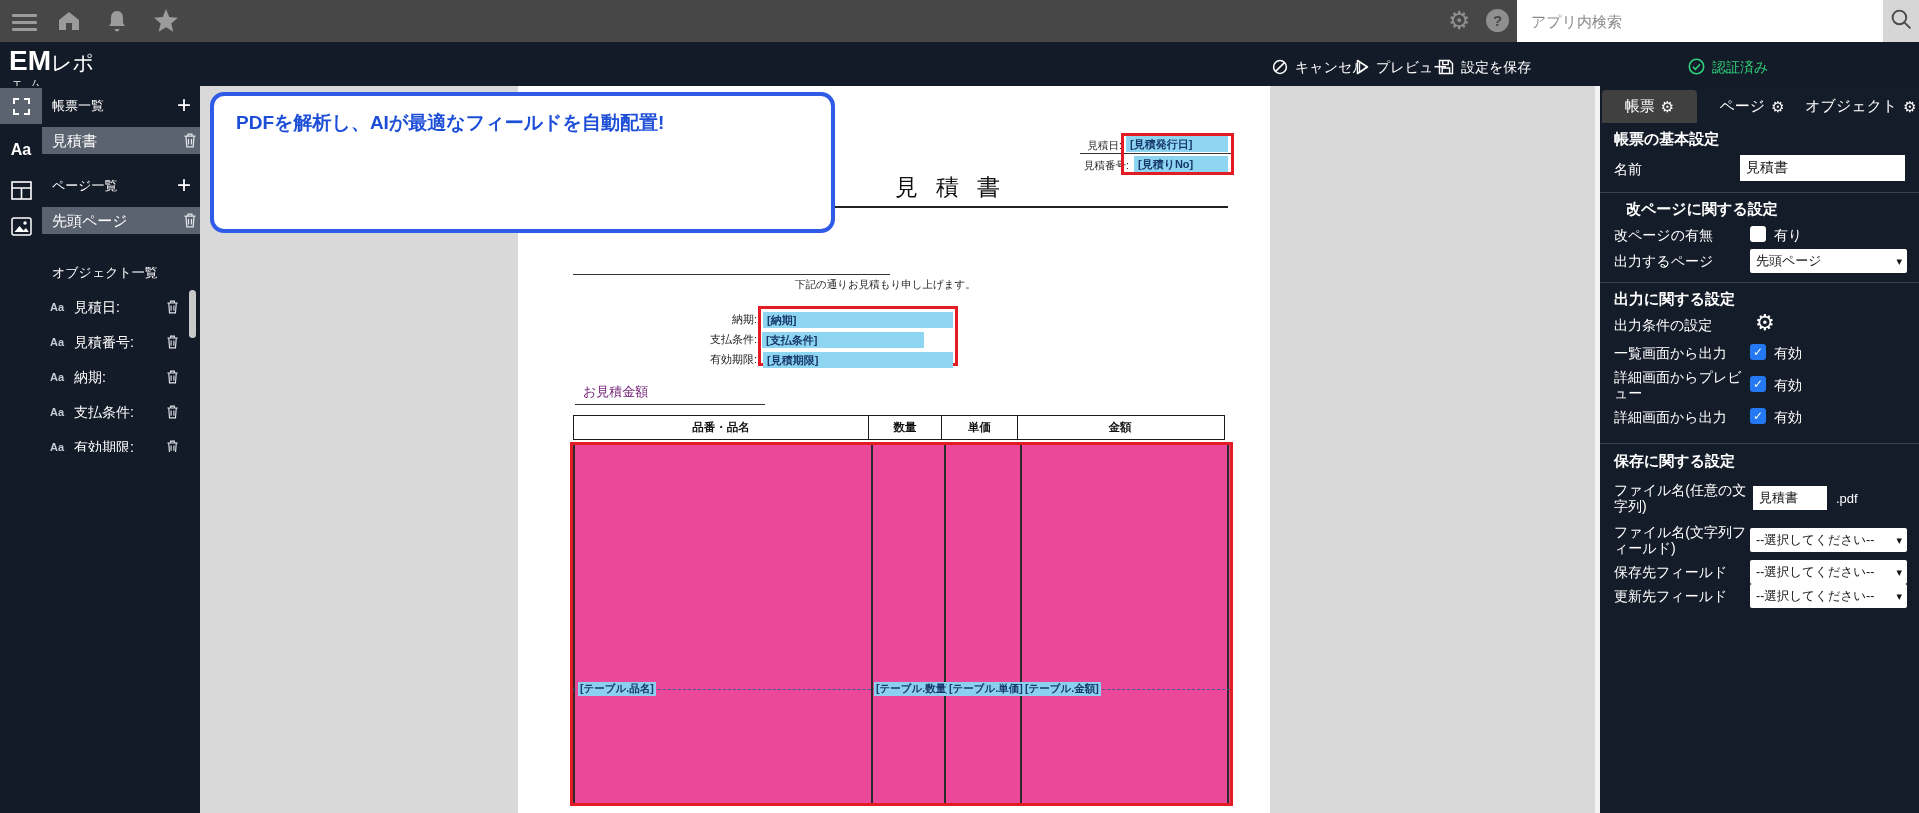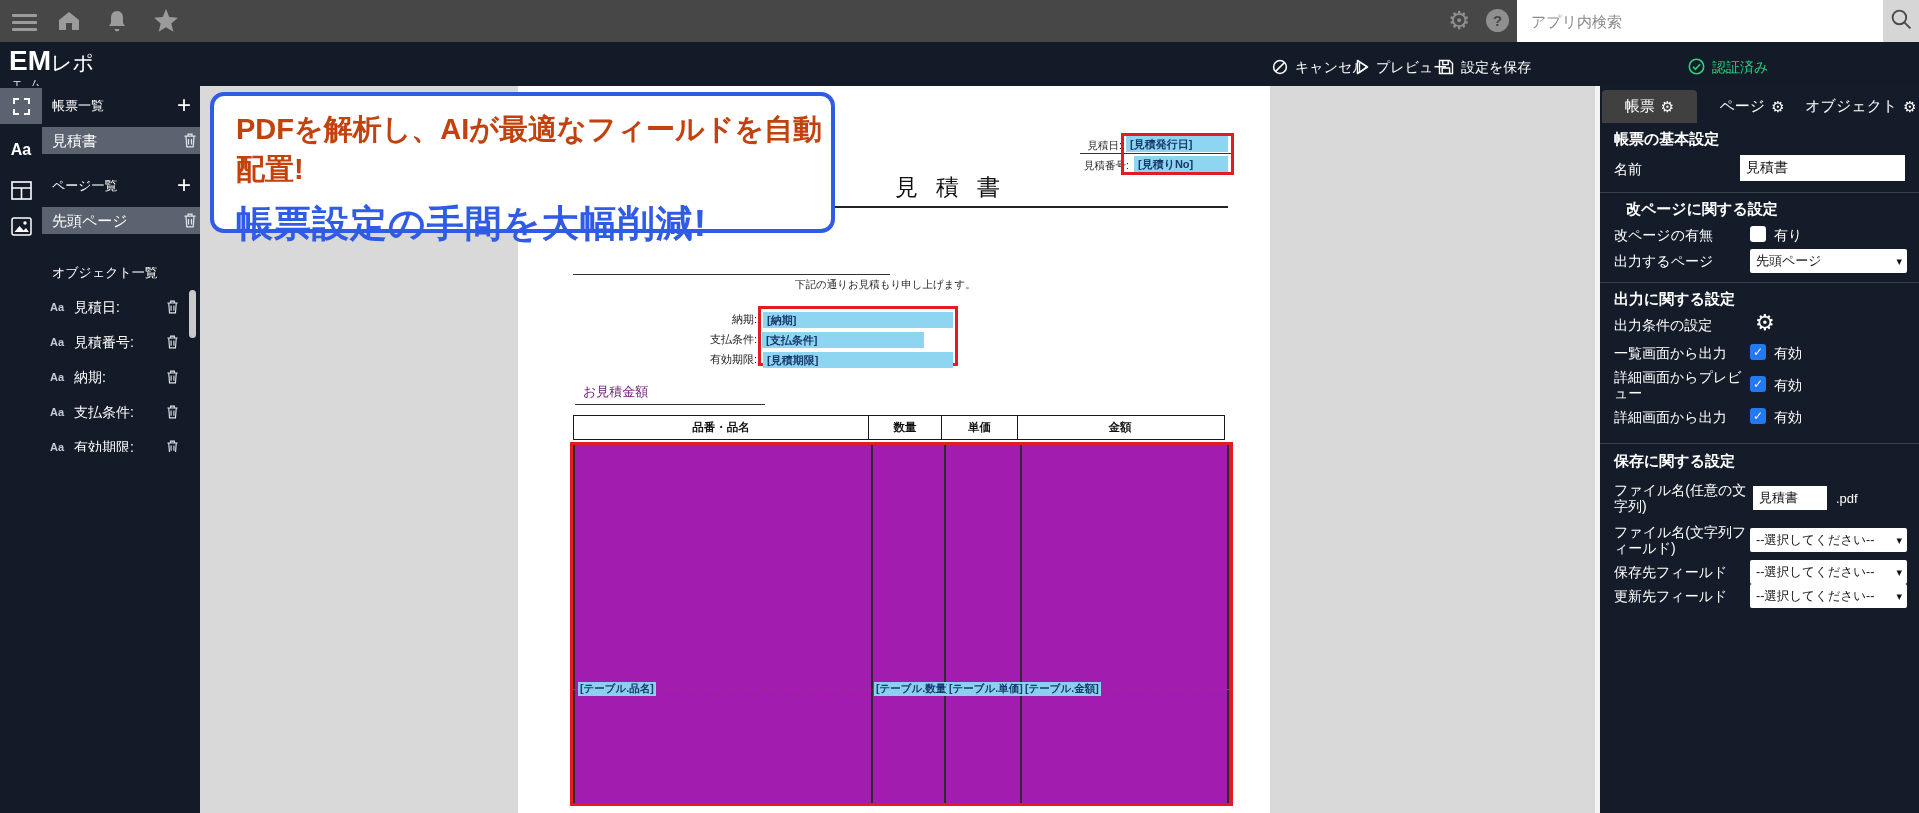--- a/index.html
+++ b/index.html
@@ -49,41 +49,41 @@
   .sb-scroll { position:absolute; left:189px; top:204px; width:7px; height:48px; background:#c9c9c9; border-radius:4px; }
   .sb-clip { position:absolute; left:0; top:366px; width:188px; height:361px; background:#141b28; }
 
   
   .canvas { position:absolute; left:200px; top:86px; width:1400px; height:727px; background:#d9d9d9; }
   .panel-strip { position:absolute; left:1395px; top:0; width:5px; height:727px; background:#f2f3f5; }
   .page { position:absolute; left:318px; top:0; width:752px; height:727px; background:#fff; }
 
   .banner { position:absolute; left:10px; top:6px; width:625px; height:141px; background:#fff;
             border:4px solid #2f5be7; border-radius:14px; padding:14px 0 0 22px; z-index:5; }
-  .banner-l1 { font-size:29px; font-weight:700; color:#c2410c; }
+  .banner-l1 { font-size:19px; font-weight:700; color:#1d4ed8; }
   .banner-l2 { font-size:37px; font-weight:800; color:#2f5be7; margin-top:9px; letter-spacing:1px; }
 
   
   .doc-title { position:absolute; left:167px; top:86px; width:543px; text-align:center;
                font-size:23px; letter-spacing:18px; color:#111; font-weight:500; }
   .doc-title-line { position:absolute; left:167px; top:120px; width:543px; border-bottom:2.5px solid #222; }
   .doc-small { font-size:10.5px; color:#222; }
   .fld { position:absolute; background:#8ed5f2; color:#17386b; font-size:11px; font-weight:600;
          line-height:16px; height:16px; padding-left:4px; overflow:hidden; white-space:nowrap; }
   .redbox { position:absolute; border:3px solid #e31b23; }
   .hairline { position:absolute; border-bottom:1.5px solid #333; }
   .cond-lbl { position:absolute; left:139px; width:100px; text-align:right; font-size:11px; color:#222; }
 
   .tbl-head { position:absolute; left:55px; top:329px; width:652px; height:25px; display:flex;
               border:1.8px solid #1a1a1a; }
   .tbl-head .c { border-right:1.5px solid #1a1a1a; display:flex; align-items:center; justify-content:center;
                  font-size:11.5px; font-weight:700; color:#111; }
   .tbl-head .c:last-child { border-right:none; }
   .tbl-body { position:absolute; left:52px; top:356px; width:663px; height:364px; border:3px solid #e31b23;
-              background:#a21caf; overflow:hidden; }
+              background:#ec4899; overflow:hidden; }
   .tbl-vline { position:absolute; top:0; bottom:0; width:1.5px; background:#2b2b2b; }
   .tbl-dash { position:absolute; left:0; right:0; top:244px; border-top:1.2px dashed #3d5e8c; }
   .tbl-ph { position:absolute; top:237px; font-size:10.5px; font-weight:600; color:#17386b;
             background:#8bd0ee; padding:0 2px; white-space:nowrap; }
 
   
   .panel { position:absolute; left:1600px; top:86px; width:319px; height:727px; background:#151c29; color:#fff; }
   .tab { position:absolute; top:4px; height:33px; display:flex; align-items:center; justify-content:center;
          gap:6px; font-size:15px; color:#fff; cursor:pointer; }
   .tab.active { background:#404040; border-radius:4px 4px 0 0; }
@@ -328,21 +328,20 @@
         <div class="tbl-dash"></div>
         <div class="tbl-ph" style="left:5px;">[テーブル.品名]</div>
         <div class="tbl-ph" style="left:301px;">[テーブル.数量]</div>
         <div class="tbl-ph" style="left:374px;">[テーブル.単価]</div>
         <div class="tbl-ph" style="left:450px;">[テーブル.金額]</div>
       </div>
     </div>
 
     <div class="banner">
       <div class="banner-l1">PDFを解析し、AIが最適なフィールドを自動配置!</div>
-      <div class="banner-l2">帳票設定の手間を大幅削減!</div>
     </div>
 
     <div class="panel-strip"></div>
   </div>
 
   <div class="panel">
     <div class="tab active" style="left:2px; width:95px;">
       <span>帳票</span>
       <span class="gear-glyph" style="color:#fff; font-size:15px;">⚙</span>
     </div>

